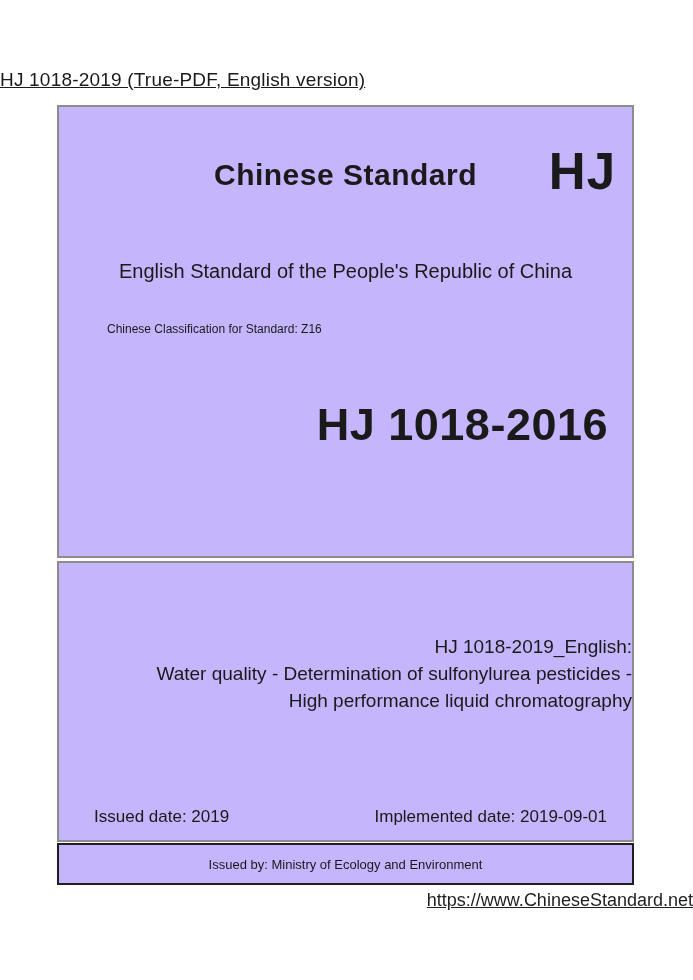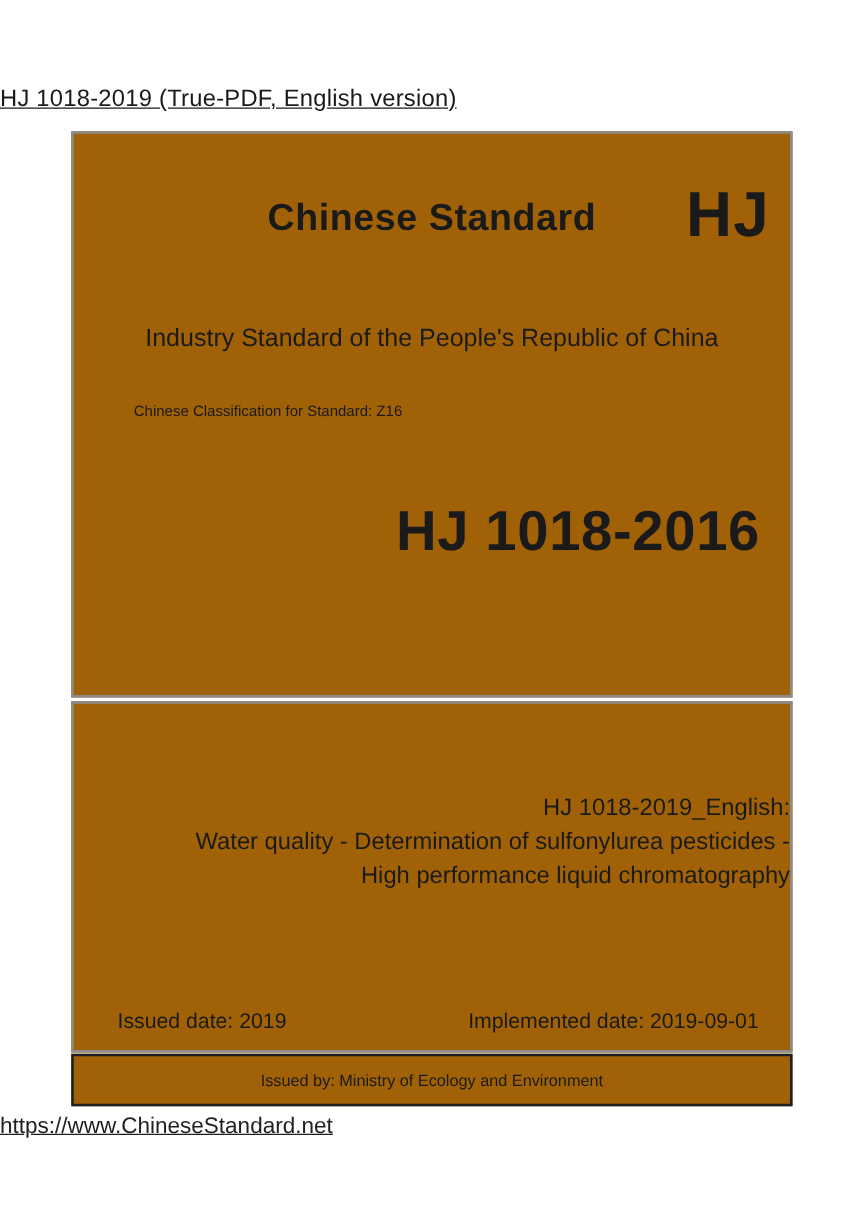--- a/index.html
+++ b/index.html
@@ -25,21 +25,21 @@
     letter-spacing: 0.2px;
     text-decoration: underline;
   }
 
   .box {
     position: absolute;
     left: 57px;
     width: 577px;
     border: 2px solid #8c8c8c;
     box-sizing: border-box;
-    background: #a16207;
+    background: #c4b5fd;
   }
   .box1 { top: 105px; height: 453px; }
   .box2 { top: 561px; height: 281px; }
   .box3 {
     top: 843px;
     height: 42px;
     border: 2px solid #1f1f1f;
     display: flex;
     align-items: center;
     justify-content: center;
@@ -108,36 +108,36 @@
     display: flex;
     justify-content: space-between;
     font-size: 17px;
   }
 
   .footer-link {
     position: absolute;
     top: 890px;
     left: 0;
     width: 100%;
-    text-align: left;
+    text-align: right;
     font-size: 18px;
     color: #1f1f1f;
     text-decoration: underline;
     cursor: pointer;
   }
 </style>
 </head>
 <body>
 
 <div class="doc-header">HJ 1018-2019 (True-PDF, English version)</div>
 
 <div class="box box1">
   <div class="brand-title">Chinese Standard</div>
   <div class="brand-code">HJ</div>
-  <div class="standard-type">Industry Standard of the People's Republic of China</div>
+  <div class="standard-type">English Standard of the People's Republic of China</div>
   <div class="classification">Chinese Classification for Standard: Z16</div>
   <div class="standard-number">HJ 1018-2016</div>
 </div>
 
 <div class="box box2">
   <div class="english-title">
     <div>HJ 1018-2019_English:</div>
     <div>Water quality - Determination of sulfonylurea pesticides -</div>
     <div>High performance liquid chromatography</div>
   </div>

